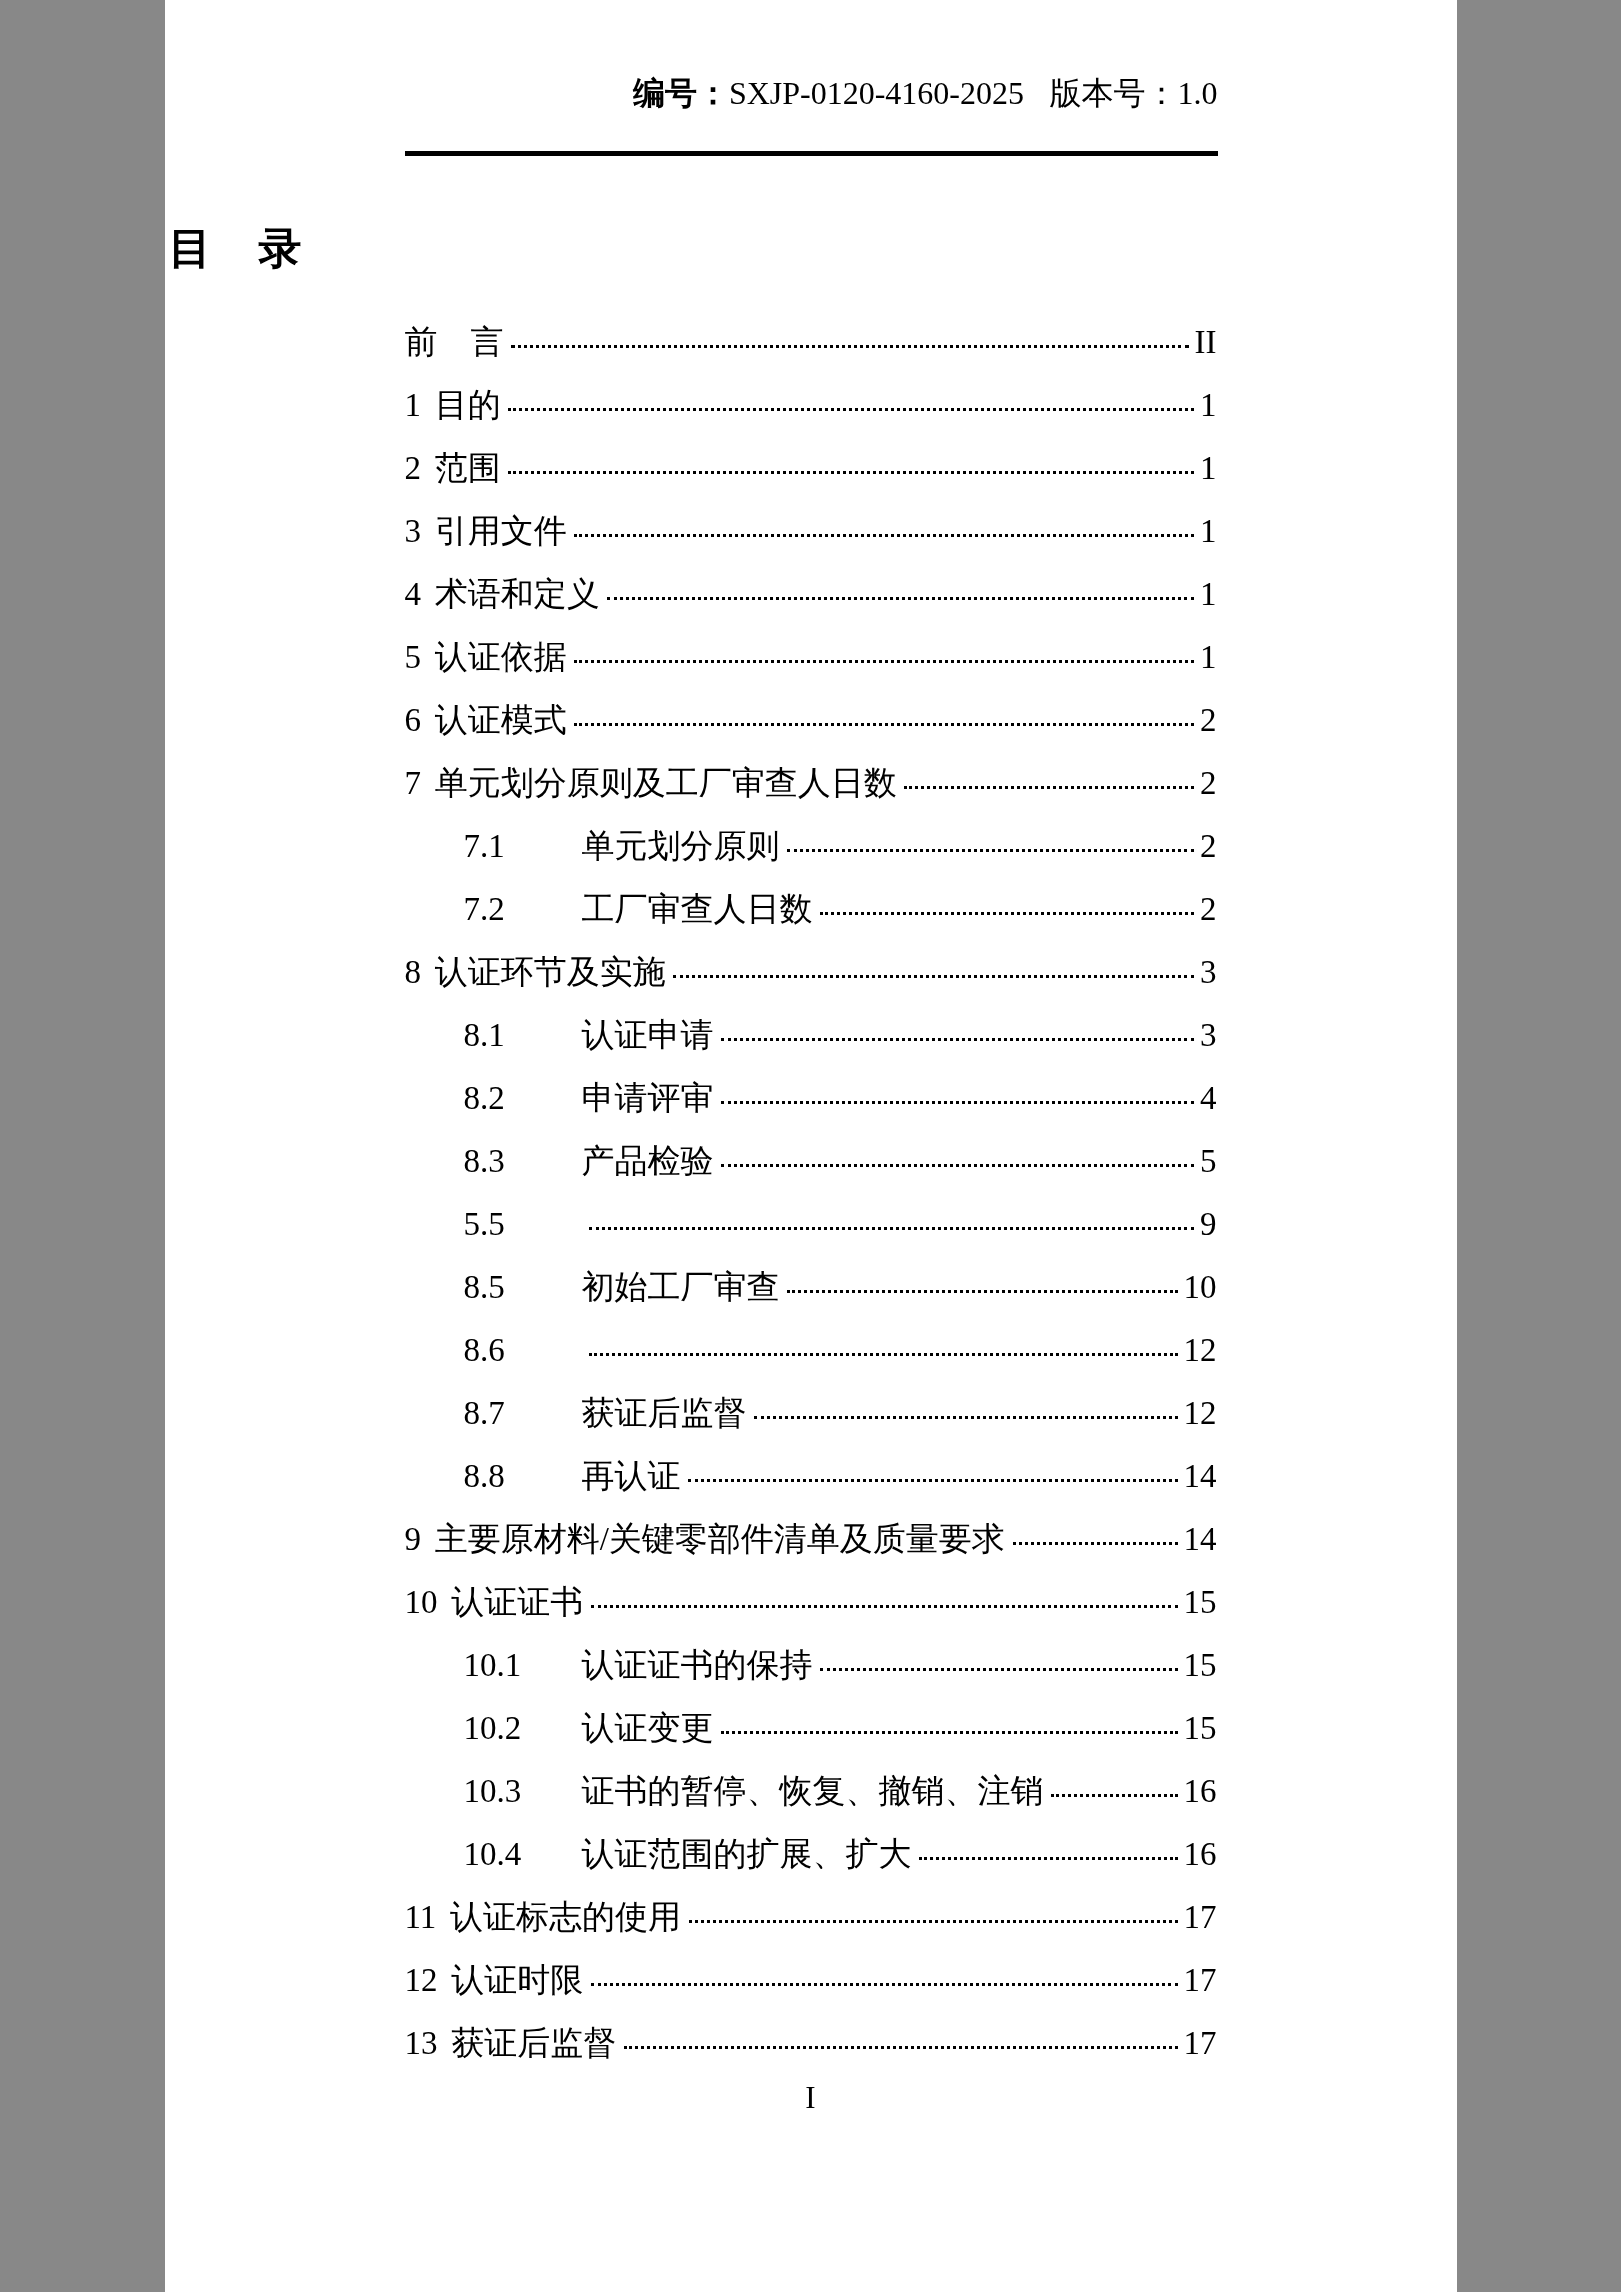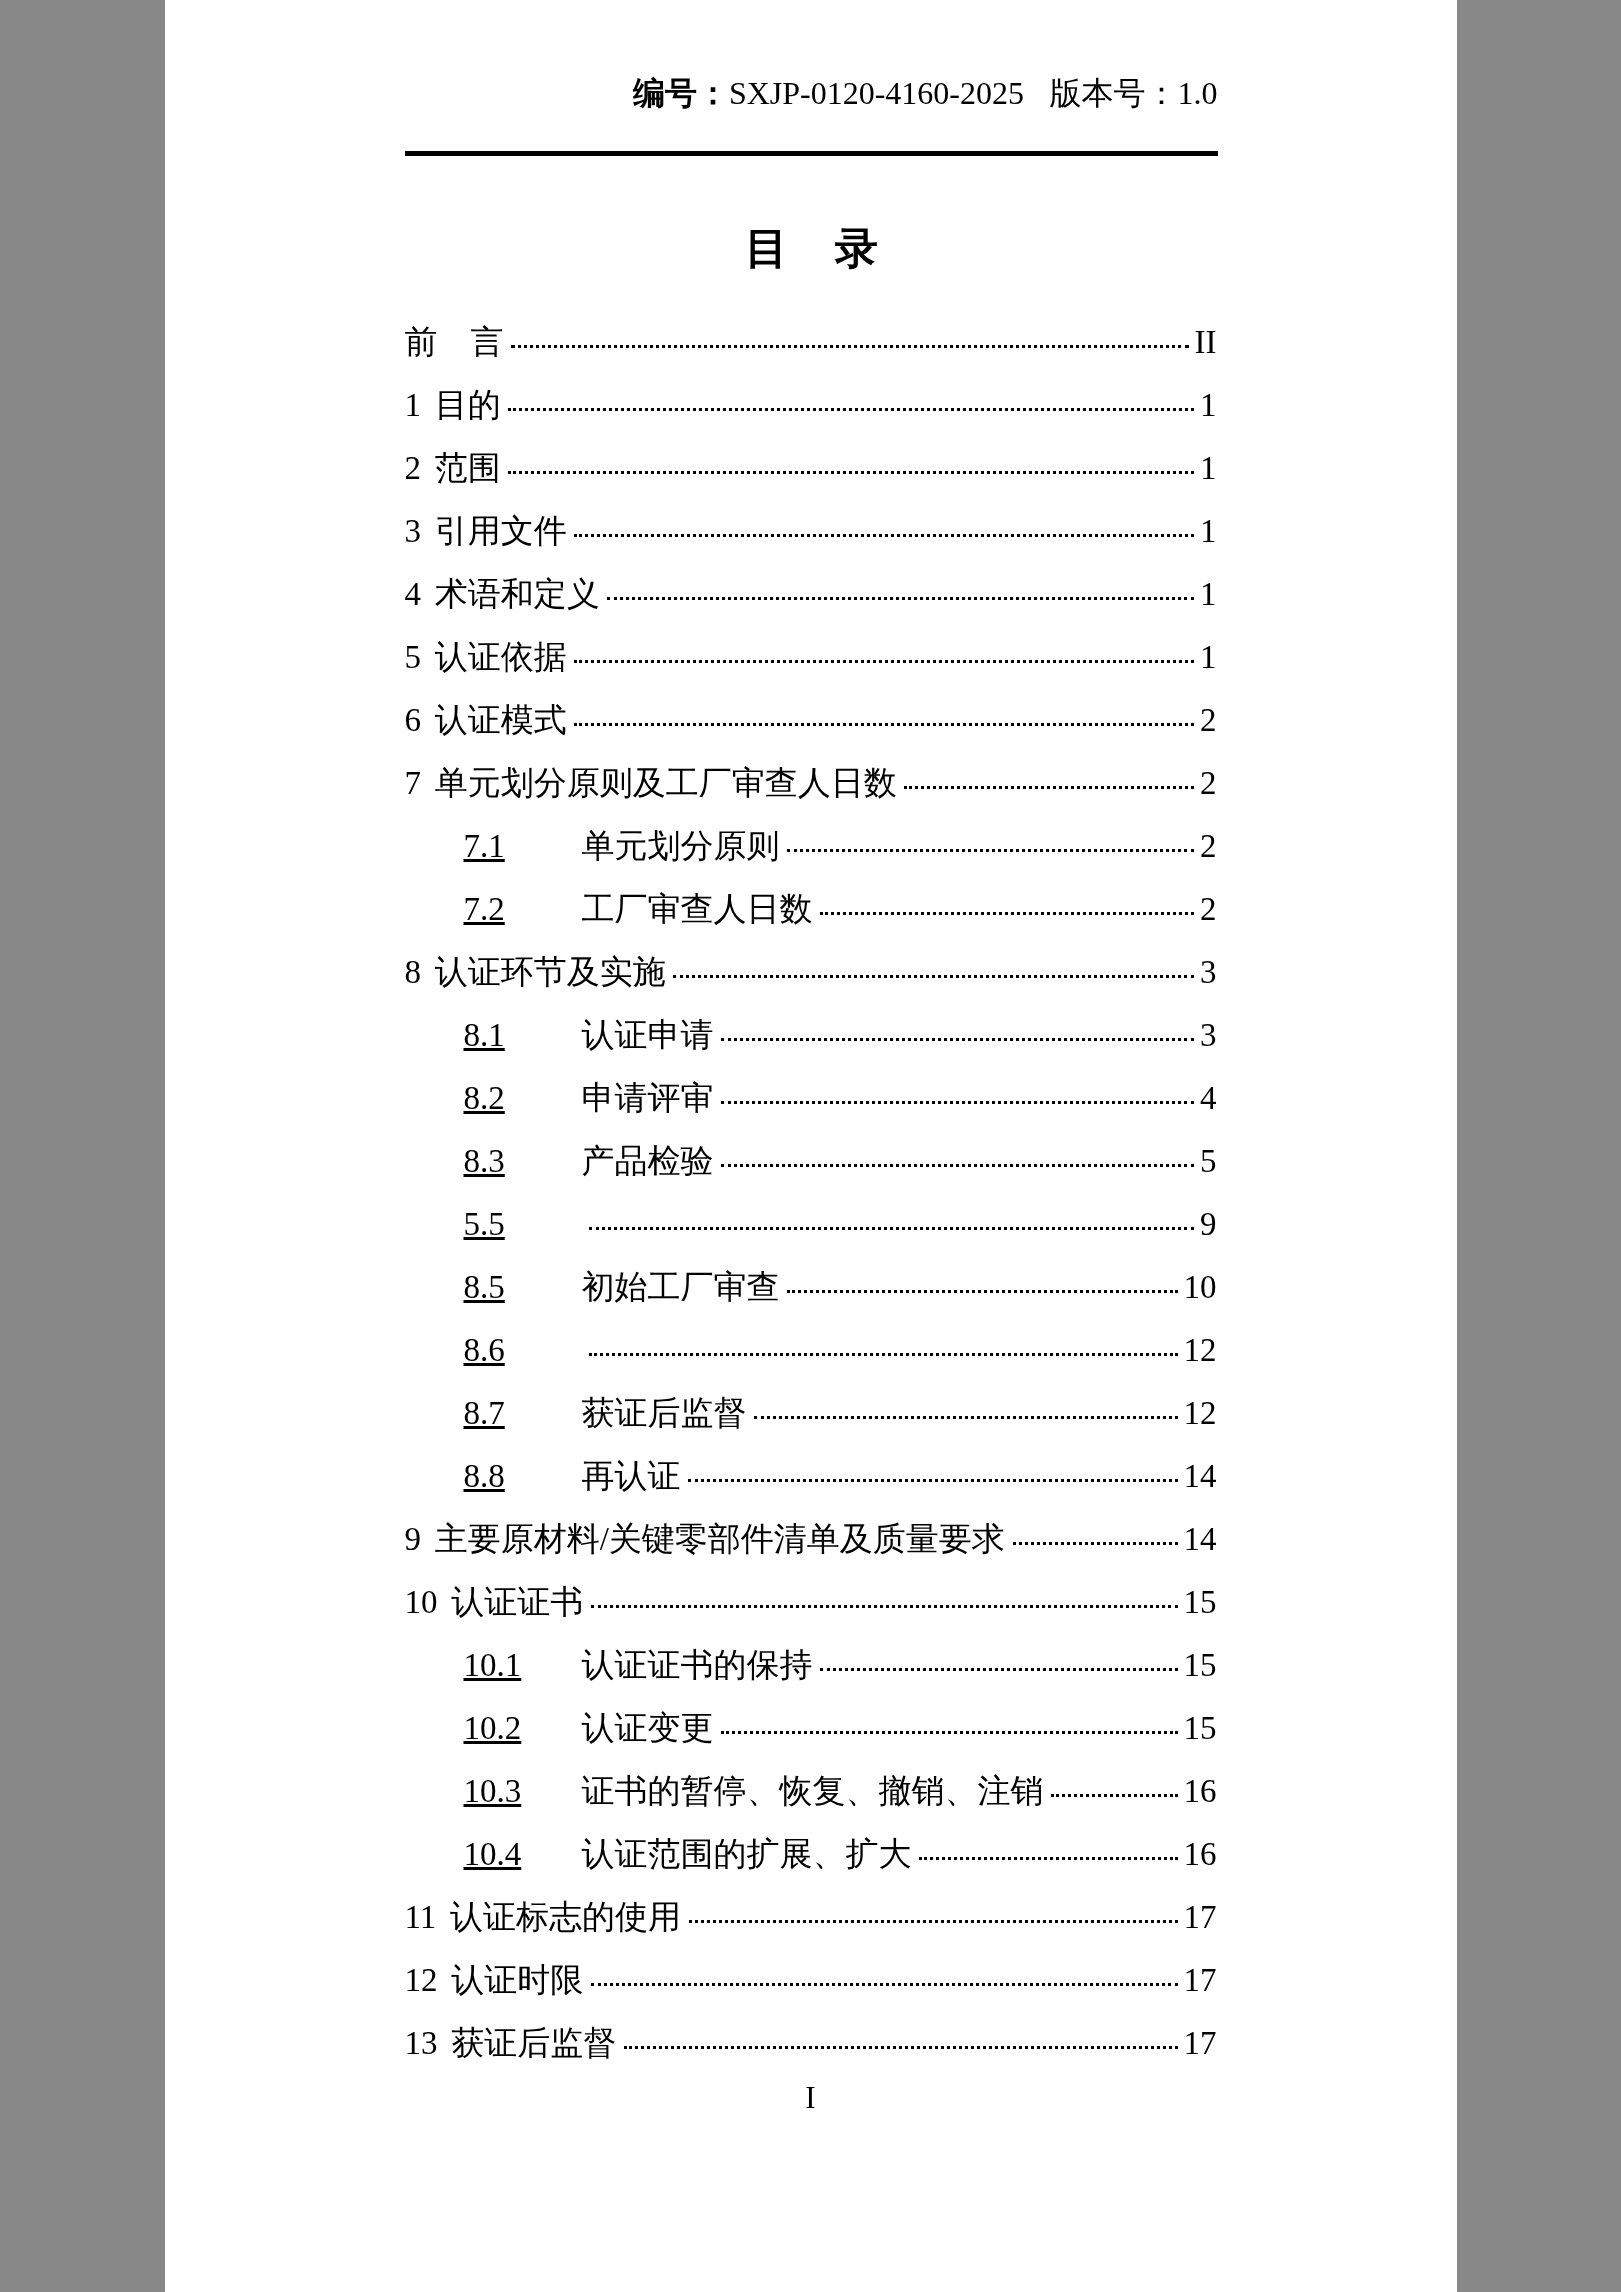--- a/index.html
+++ b/index.html
@@ -19,37 +19,36 @@
     white-space:nowrap;
   }
   .header .bold { font-weight:bold; }
   .header .gap { display:inline-block; width:25.5px; }
   .rule {
     position:absolute; left:240px; right:239px; top:151px;
     height:4.9px; background:#000;
   }
   .doc-title {
     position:absolute; left:4px; right:0; top:225px;
-    text-align:center;
     font-size:43px; font-weight:bold; line-height:47px;
     letter-spacing:2px;
   }
   .toc {
     position:absolute; left:240px; right:240px; top:311px;
   }
   .row {
     display:flex; align-items:baseline;
     height:63px; line-height:63px;
     font-size:33px;
     white-space:nowrap;
   }
   .row .num { flex:0 0 auto; }
   .lvl0 .num { margin-right:13.7px; }
   .lvl1 { padding-left:59px; }
-  .lvl1 .num { display:inline-block; width:118px;text-decoration:underline; }
+  .lvl1 .num { display:inline-block; width:118px; }
   .leader {
     flex:1 1 auto;
     border-bottom:3.9px dotted #000;
     margin:0 5.9px 0 7.8px;
     position:relative; top:-4.9px;
     min-width:19.6px;
   }
   .page-num { flex:0 0 auto; }
   .footer {
     position:absolute; left:0; right:0; top:2078px;

